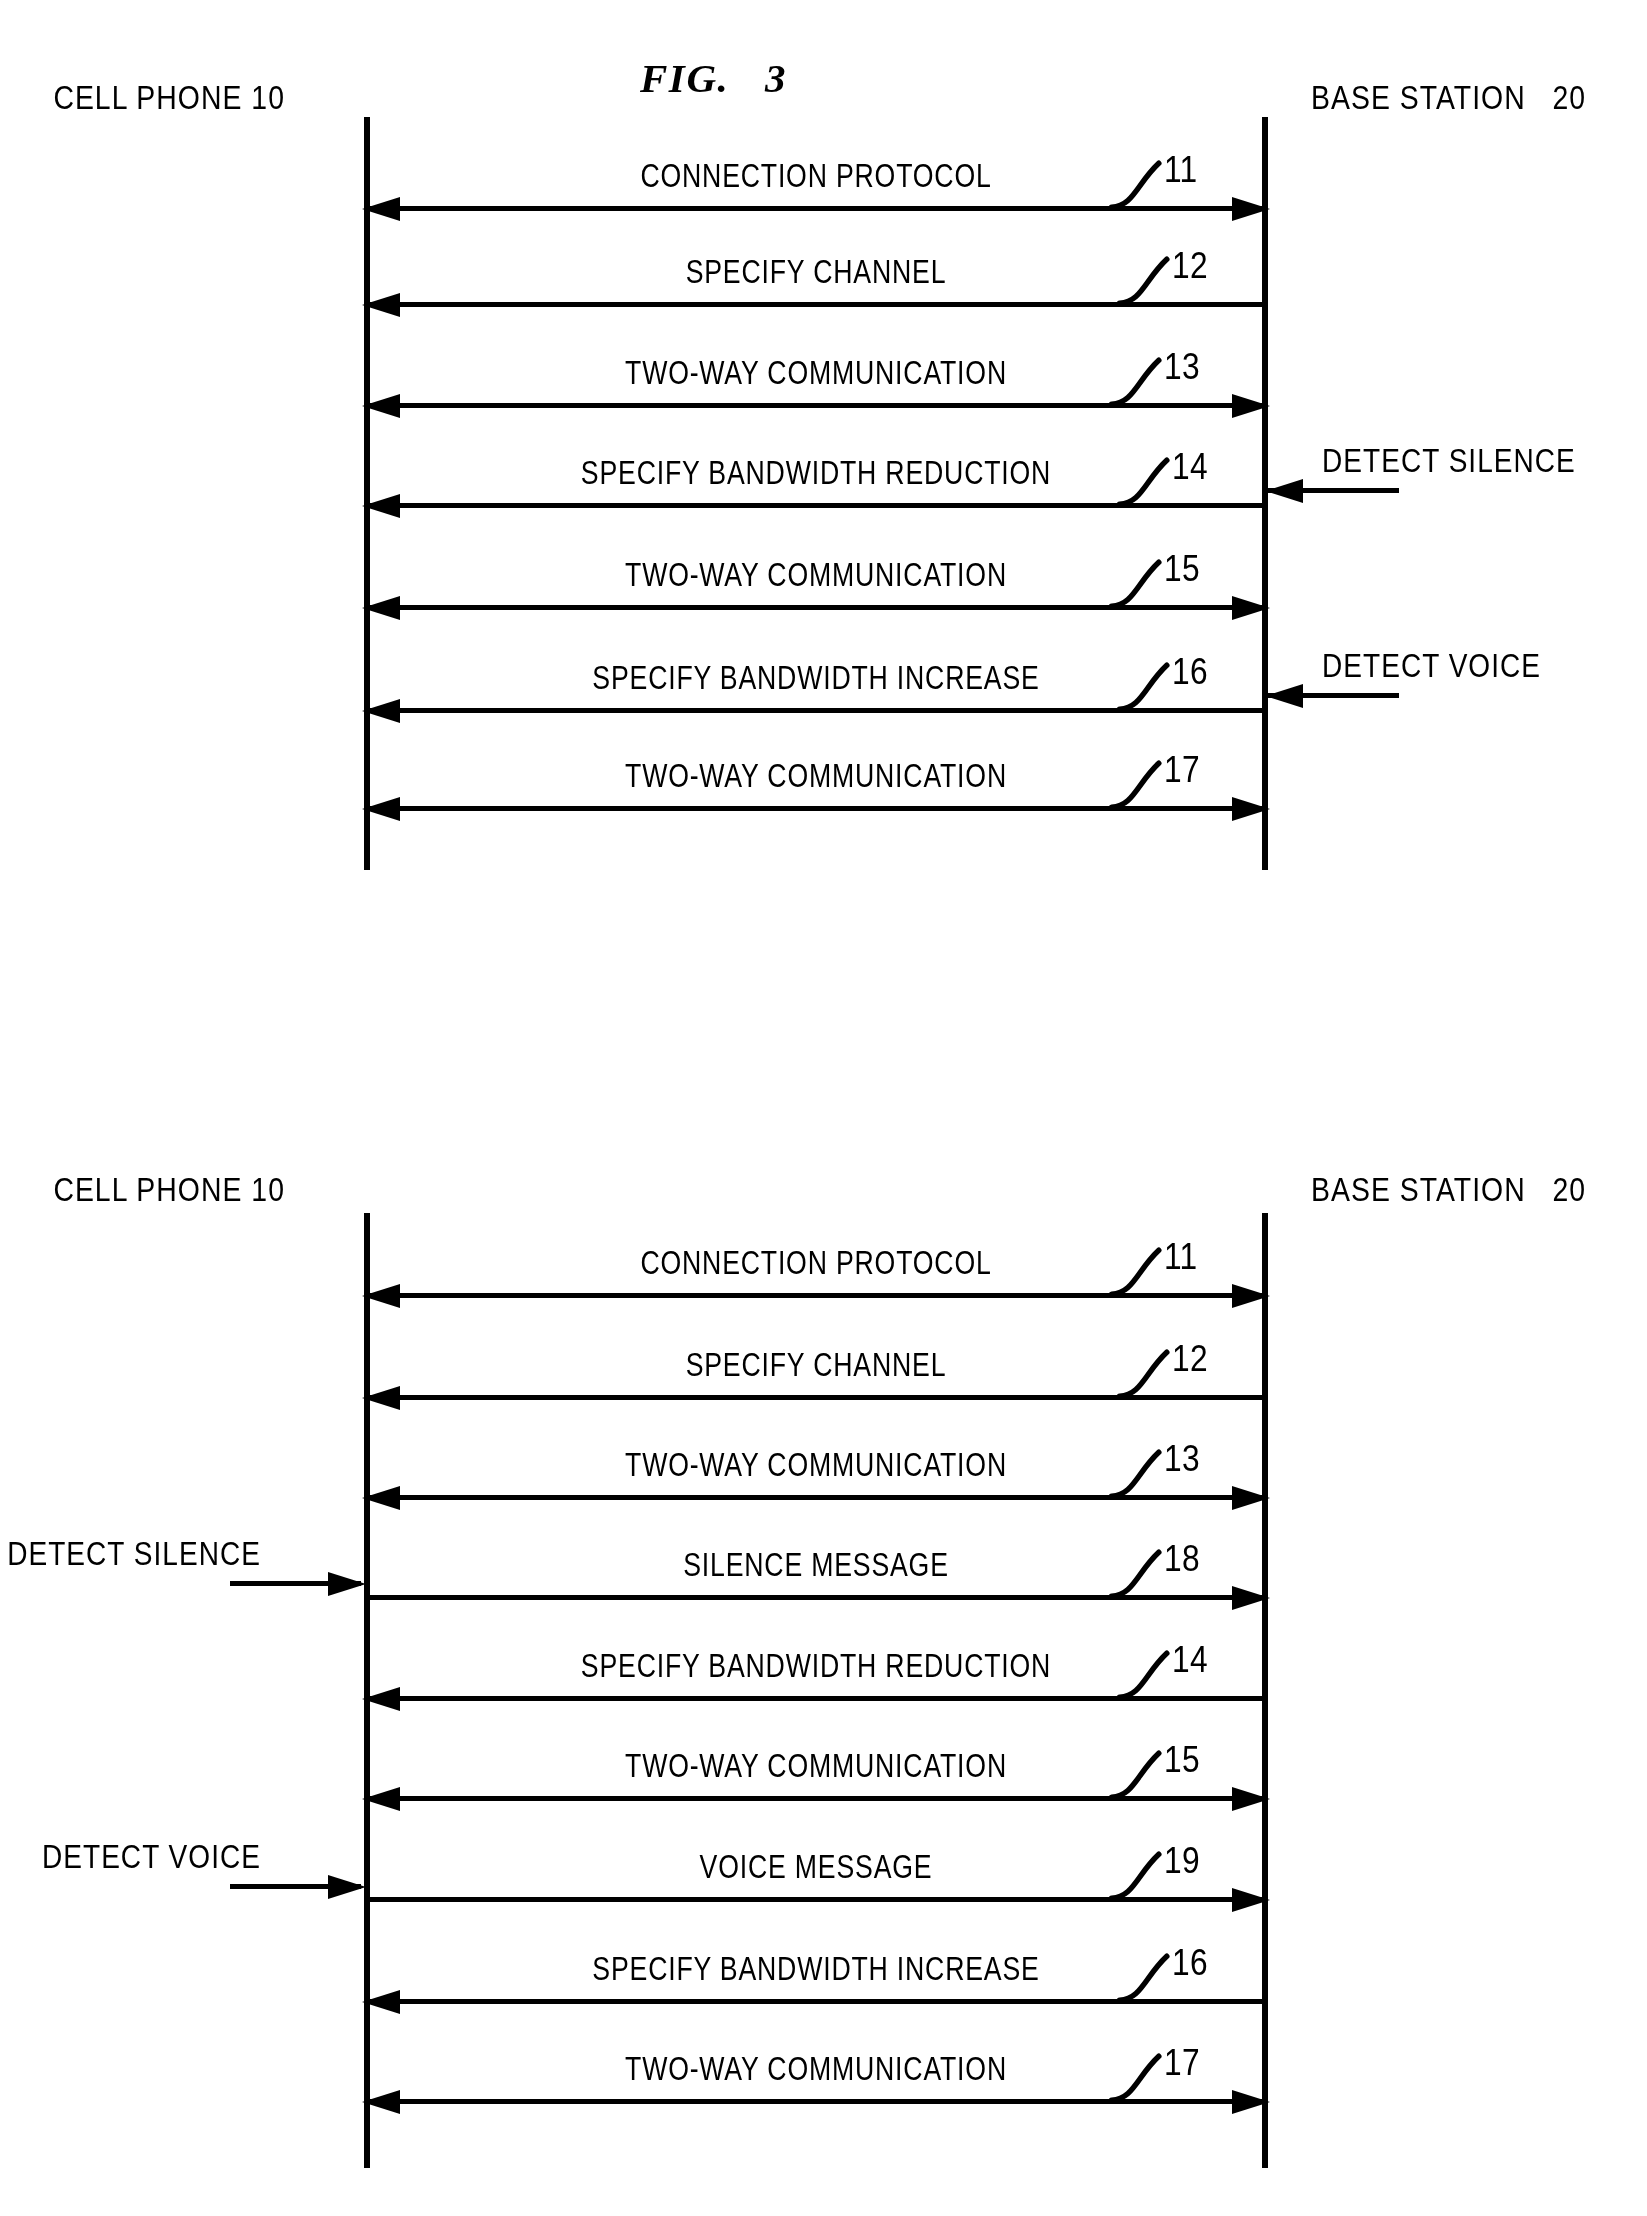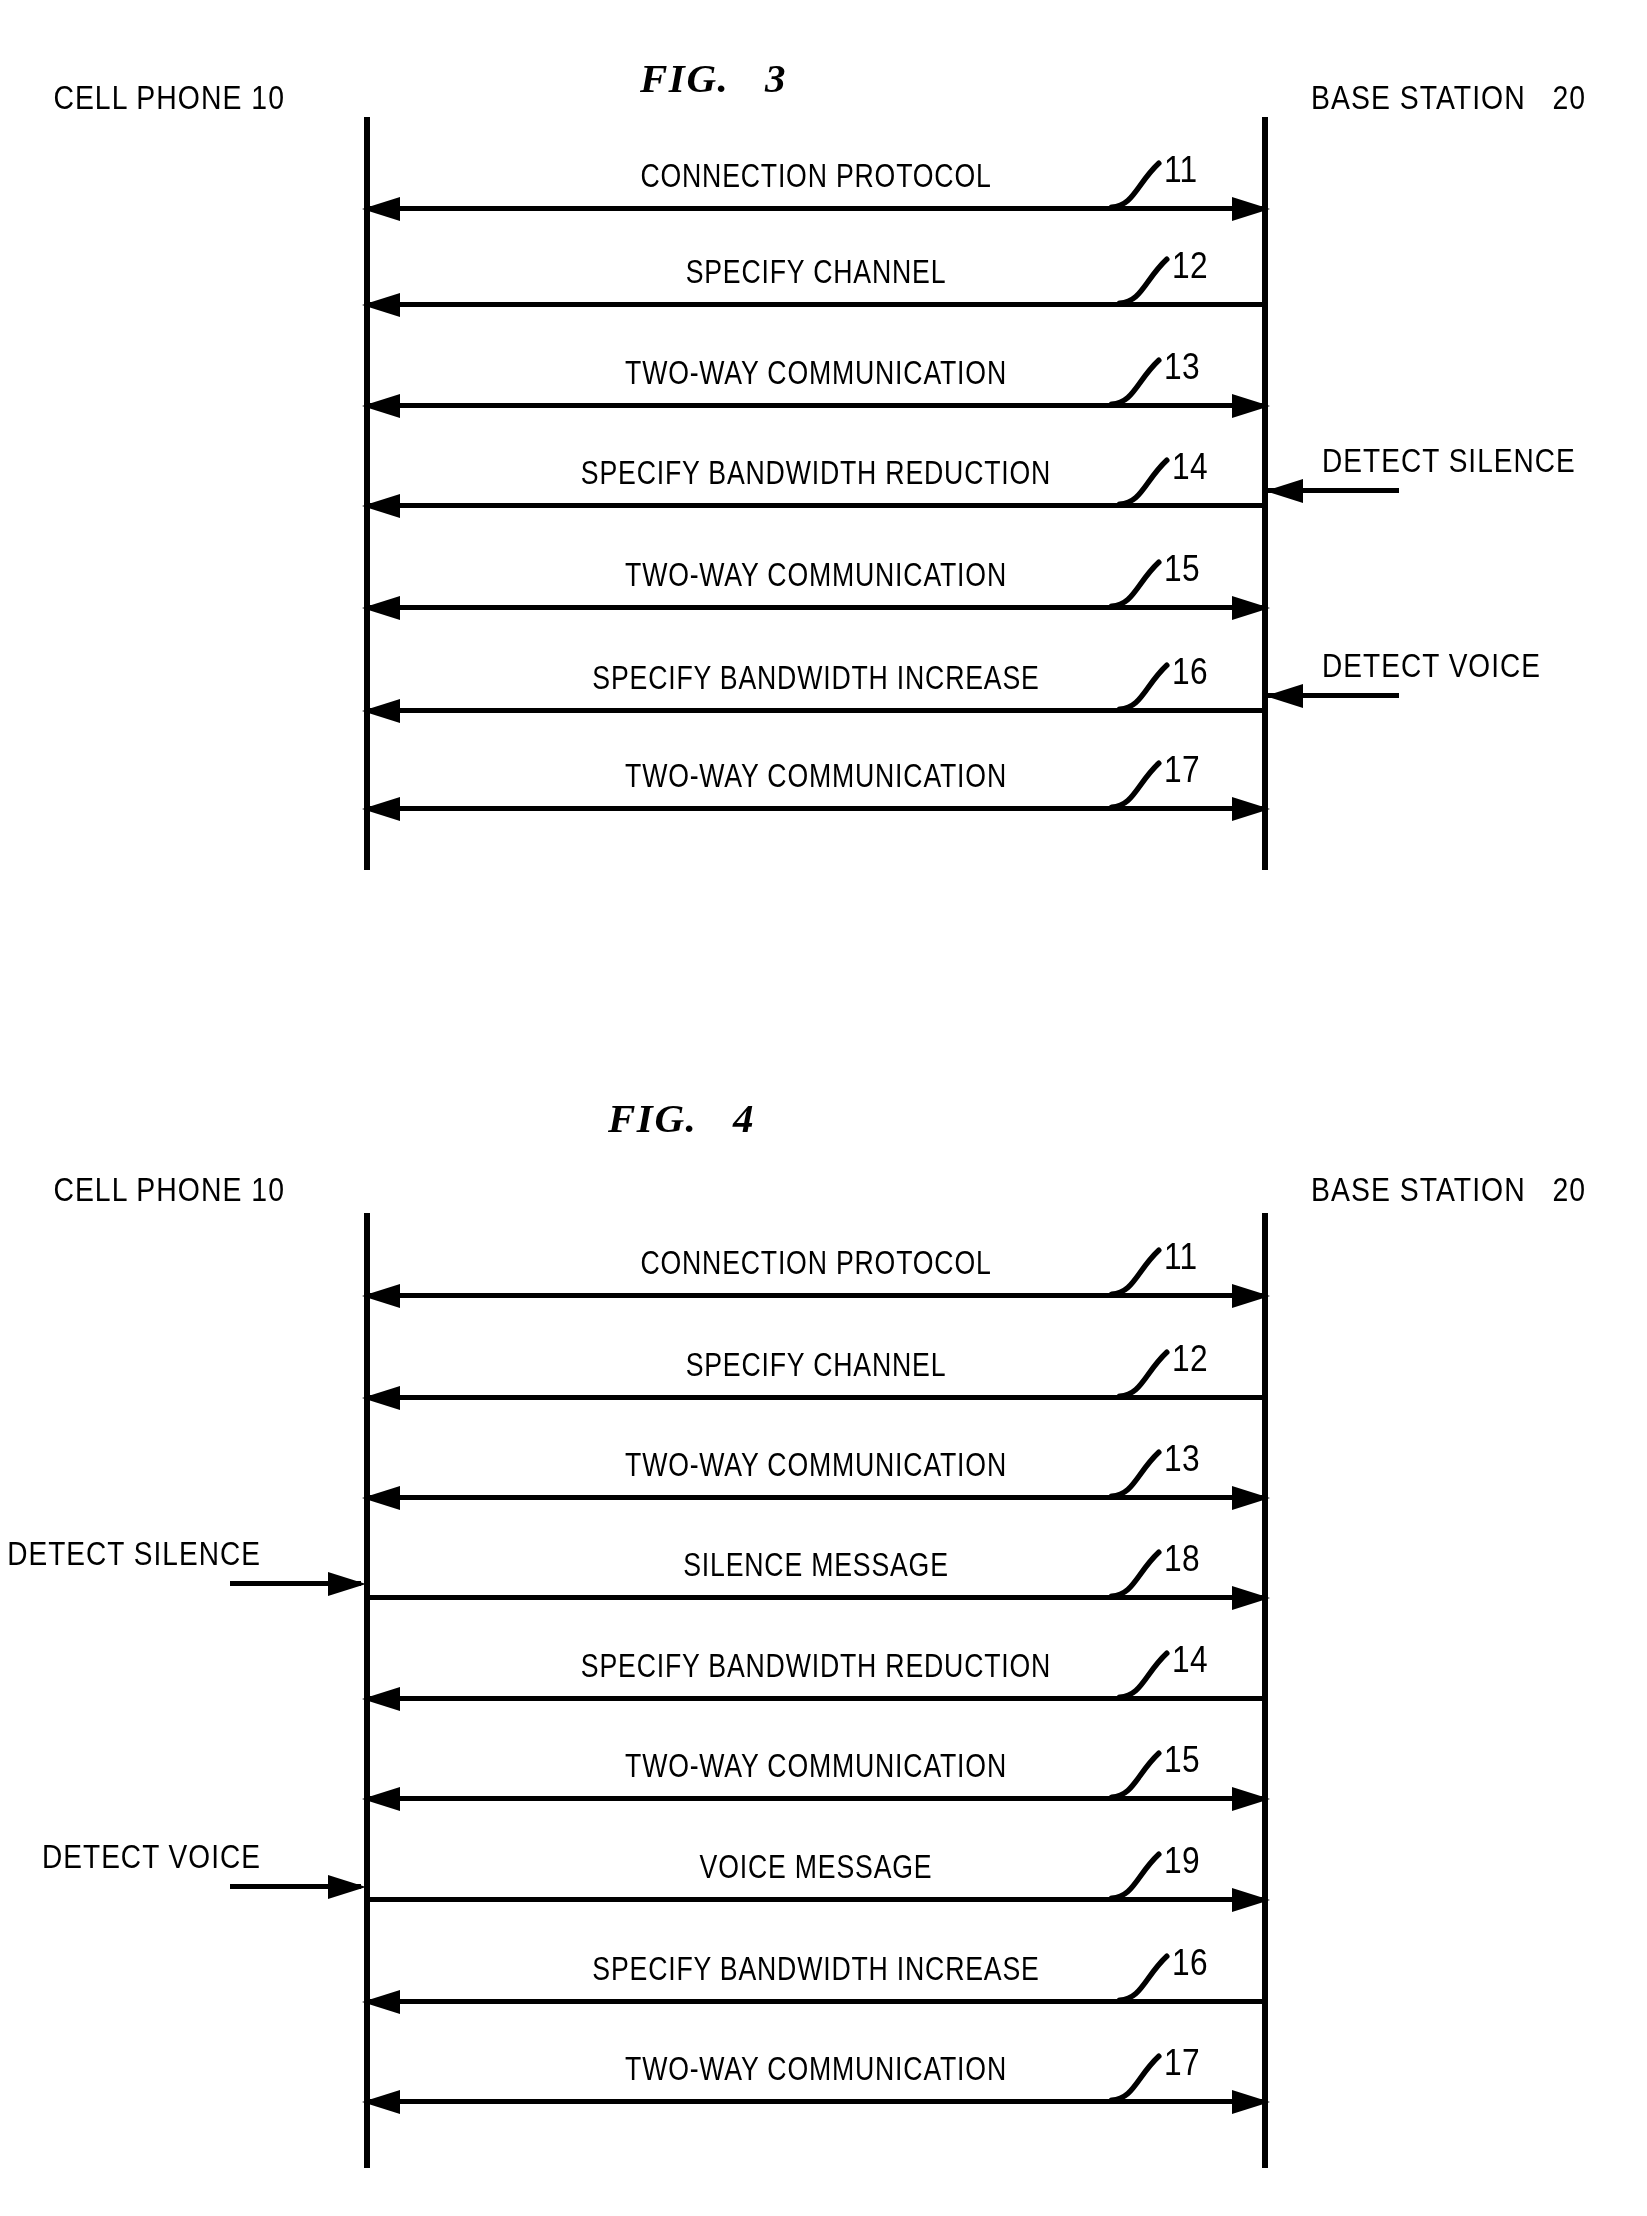--- a/index.html
+++ b/index.html
@@ -244,21 +244,20 @@
   <div class="side-note" style="left:1268px;top:693px;">
     <div class="side-note-text to-right" style="left:54px;top:-46px;">DETECT VOICE</div>
     <div class="note-line" style="left:0;top:0;width:131px;"></div>
     <div class="note-head left" style="left:-3.2px;"></div>
   </div>
 
 </div>
 
 <div class="figure" style="top:1070px;height:1147px;">
 
-  <div class="fig-title" style="left:523px;top:24px;width:317px;">FIG.   4</div>
 
   <div class="actor-label left" style="left:-206px;top:101px;width:491px;text-align:right;">CELL PHONE 10</div>
 
   <div class="actor-label right" style="left:1311px;top:101px;width:491px;text-align:left;">BASE STATION   20</div>
 
   <div class="lifeline" style="left:364px;top:143px;height:955px;"></div>
   <div class="lifeline" style="left:1262px;top:143px;height:955px;"></div>
 
   <div class="msg-row" style="left:364px;top:223px;width:904px;">
     <div class="msg-line" style="width:904px;"></div>

